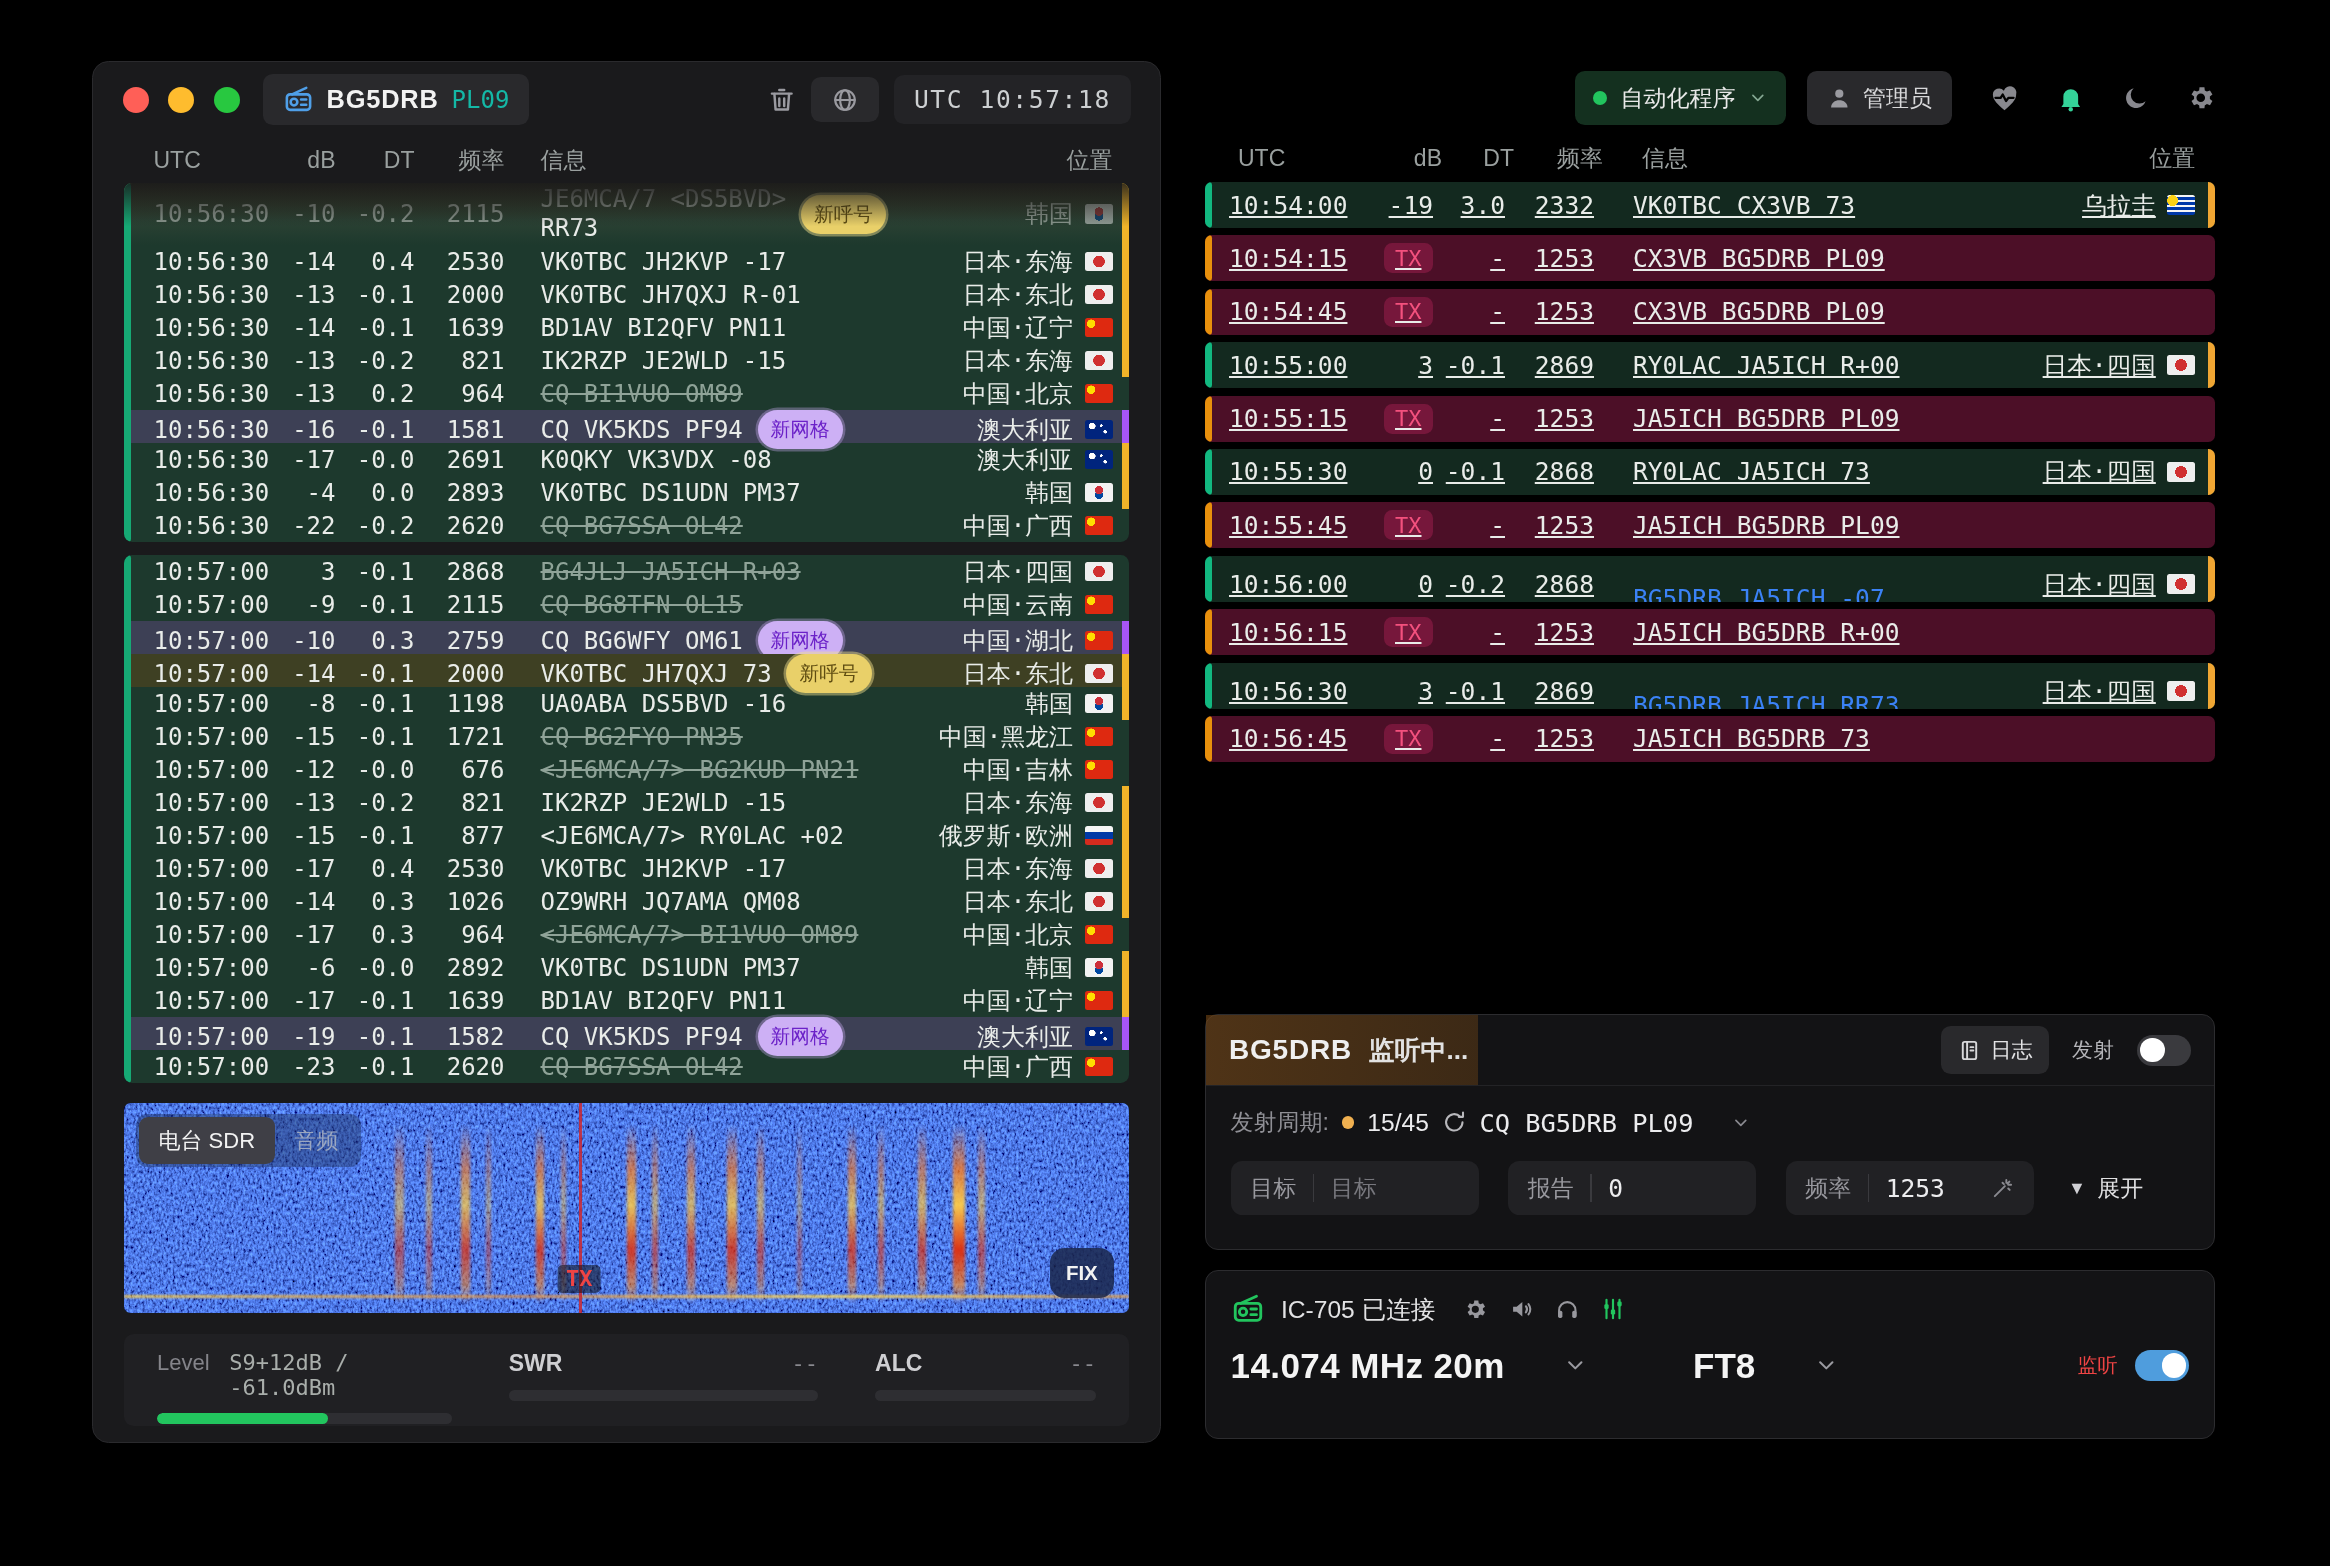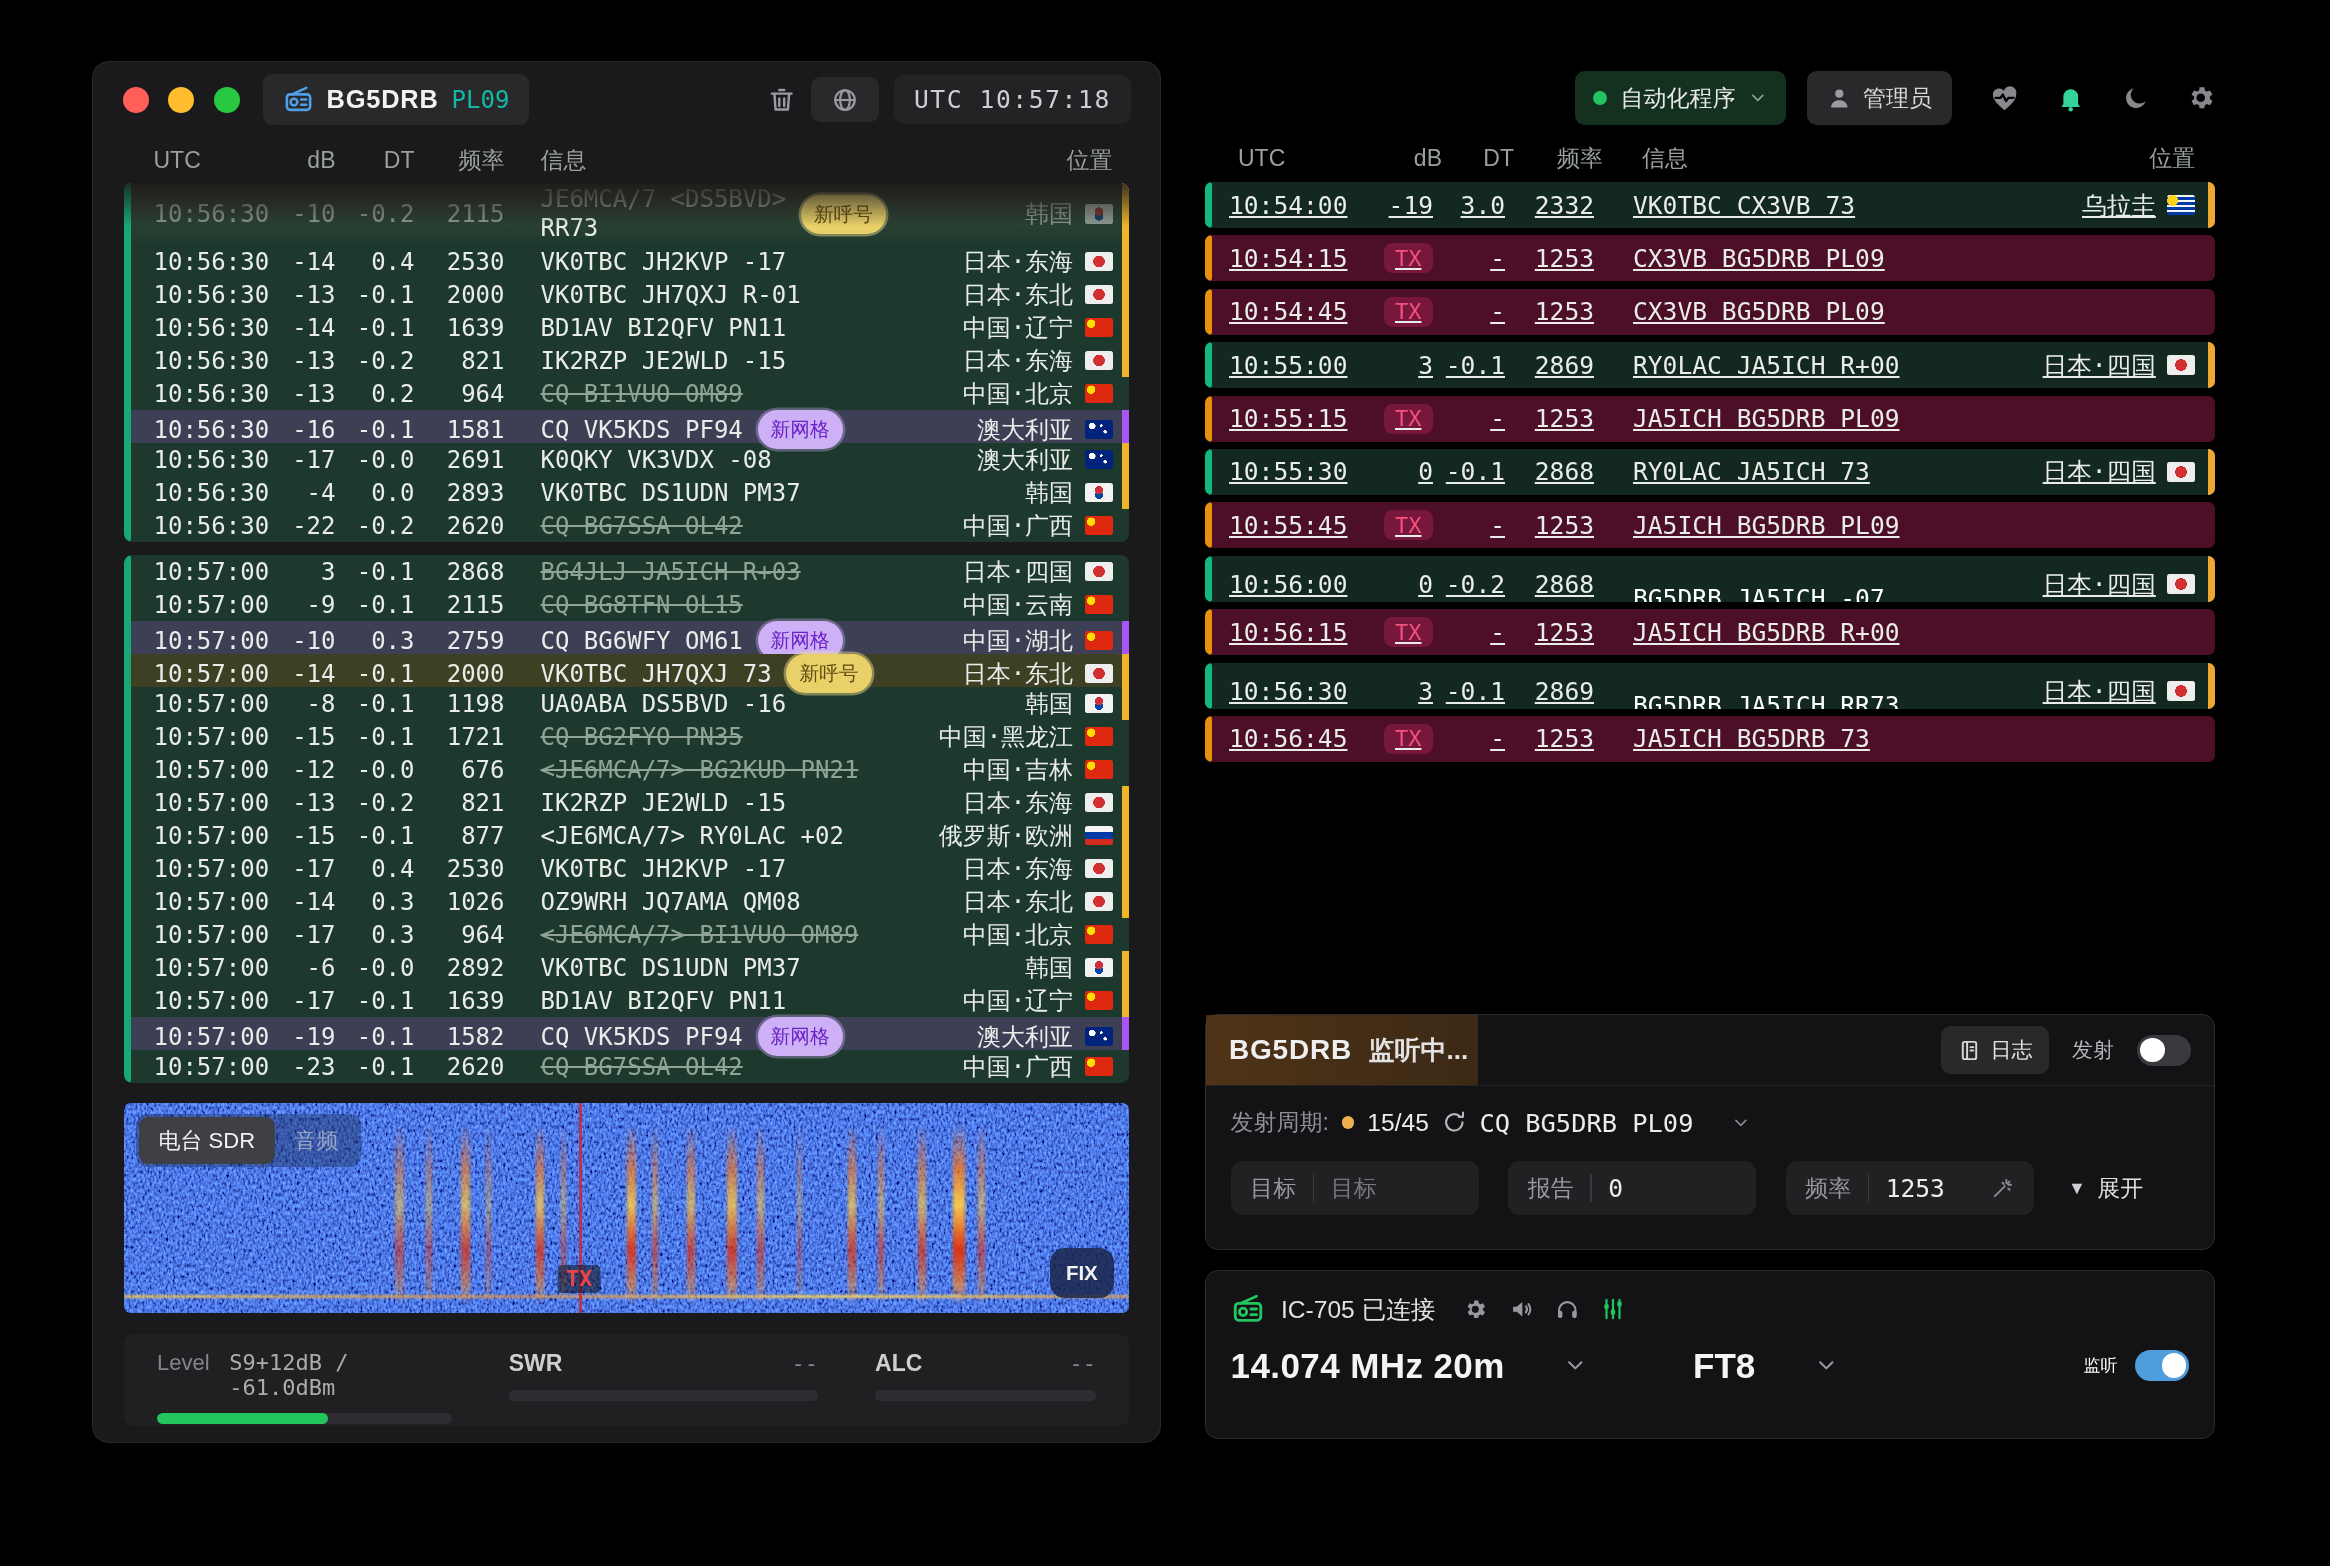--- a/index.html
+++ b/index.html
@@ -115,21 +115,21 @@
   .rrows { position:absolute; top:182px; left:0; right:0; }
   .rrow { position:relative; height:46px; border-radius:6.6px; overflow:hidden; margin-bottom:7.4px;
     font-family:"DejaVu Sans Mono",monospace; font-size:24.6px; color:#e9ece9; }
   .rrow::before { content:""; position:absolute; left:0; top:0; bottom:0; width:7.4px; border-radius:3.3px;}
   .rrow.rx { background:#13291f; } .rrow.rx::before { background:#12b880; }
   .rrow.tx { background:#4c0f27; } .rrow.tx::before { background:#e8900c; }
   .rrow .c-msg { padding-left:39px; }
   .rmk { position:absolute; right:0; top:0; bottom:0; width:7.4px; background:#f0a633; }
   .txpill { display:inline-block; background:#76173b; color:#f4517e; border-radius:8.2px;
     padding:2.5px 11.5px; font-size:22px; }
-  .msg-pink { color:#ffffff;margin-top:28px; }
+  .msg-pink { color:#3b82f6;margin-top:28px; }
   .c-db { display:flex; justify-content:flex-end; }
 
   
   .panel { position:absolute; left:0; right:0; background:#131315;
     border:1.6px solid #2c2c2f; border-radius:13px; }
   .p1 { top:1014px; height:236px; }
   .p1-head { position:relative; height:71px; display:flex; align-items:center;
     padding:0 23px; border-bottom:1.6px solid #232326; overflow:hidden; }
   .p1-prog { position:absolute; left:0; top:0; bottom:0; width:27%;
     background:linear-gradient(90deg, rgba(128,78,24,.55), rgba(110,68,22,.45)); }
@@ -160,21 +160,21 @@
 
   .p2 { top:1270px; height:169px; }
   .p2-row1 { display:flex; align-items:center; gap:16.4px; padding:21px 24.6px 0; }
   .rig-name { font-size:24.6px; color:#e2e2e4; margin-right:11.5px;}
   .p2-icons { display:flex; align-items:center; gap:21px; }
   .p2-row2 { display:flex; align-items:center; padding:19.7px 24.6px 0;gap:44px; }
   .rig-freq { font-weight:bold; font-size:35px; color:#f4f4f4; letter-spacing:0.4px;}
   .rig-mode { font-weight:bold; font-size:35px; color:#f4f4f4; margin-left:61px;}
   .chev { margin-left:14.8px; color:#9a9aa0; display:flex; align-items:center;}
   .mon-wrap { margin-left:auto; display:flex; align-items:center; gap:18px; }
-  .mon-label { font-size:17px; color:#ffffff; }
+  .mon-label { font-size:20px; color:#ef4444; }
   .ico { display:inline-flex; align-items:center; justify-content:center; }
   .ico svg { display:block; }
 </style>
 </head>
 <body>
 
 <div class="lwin">
   <div class="titlebar">
     <div class="lights">
       <span class="light l-red"></span>

